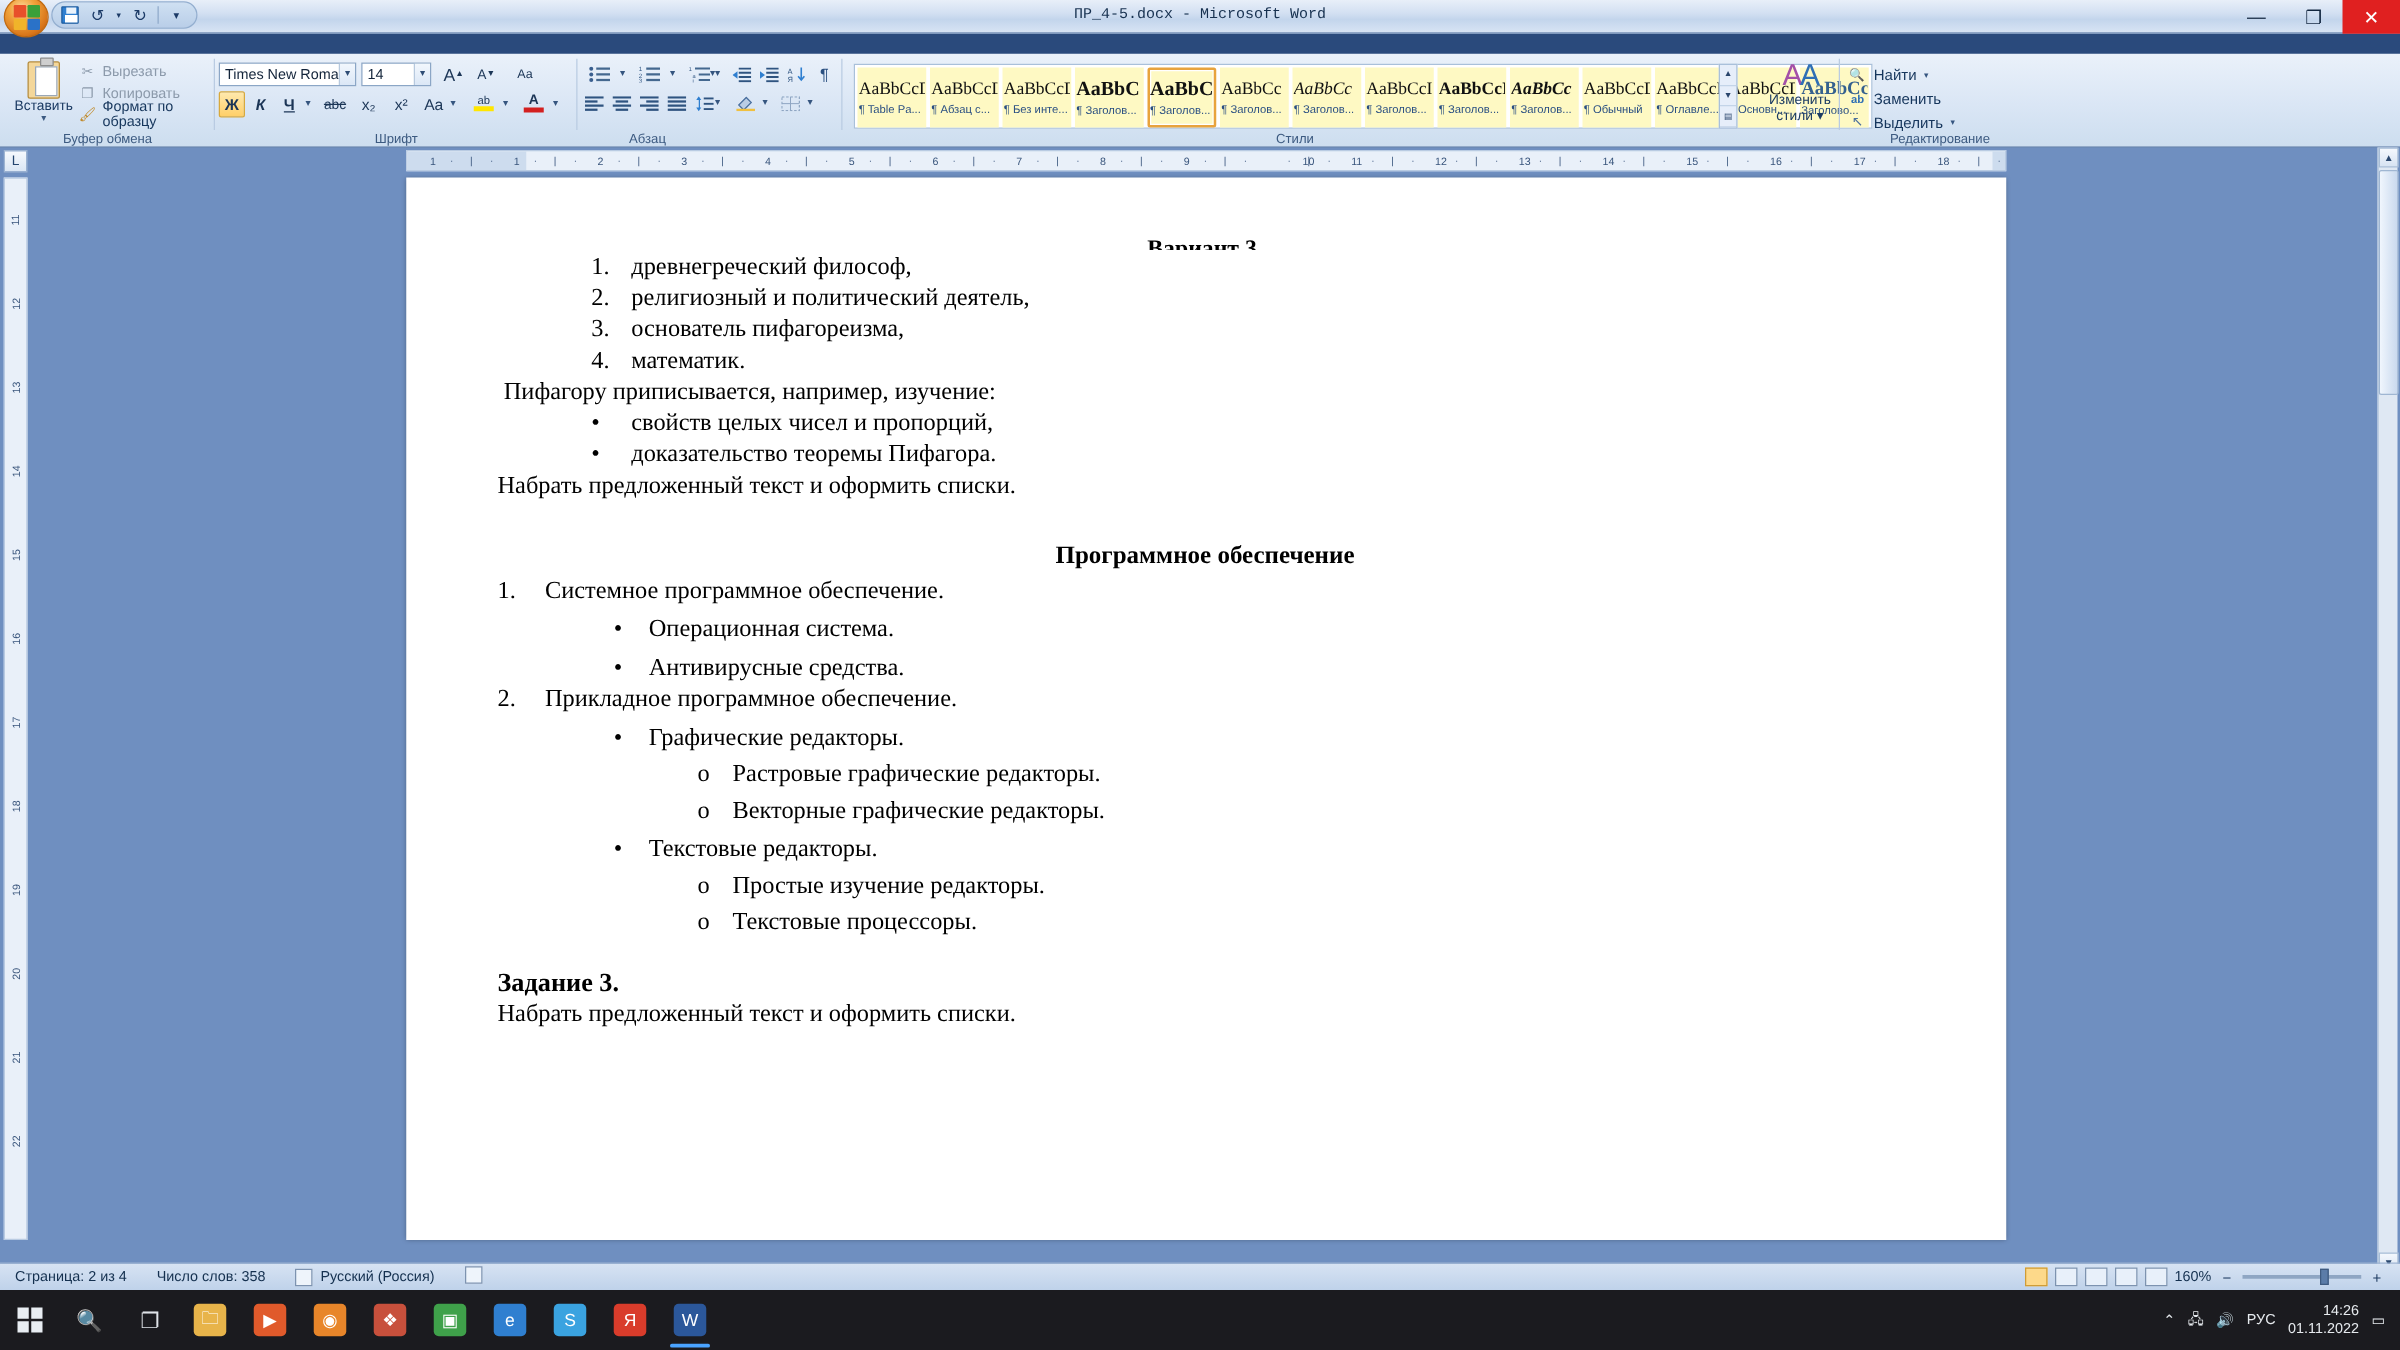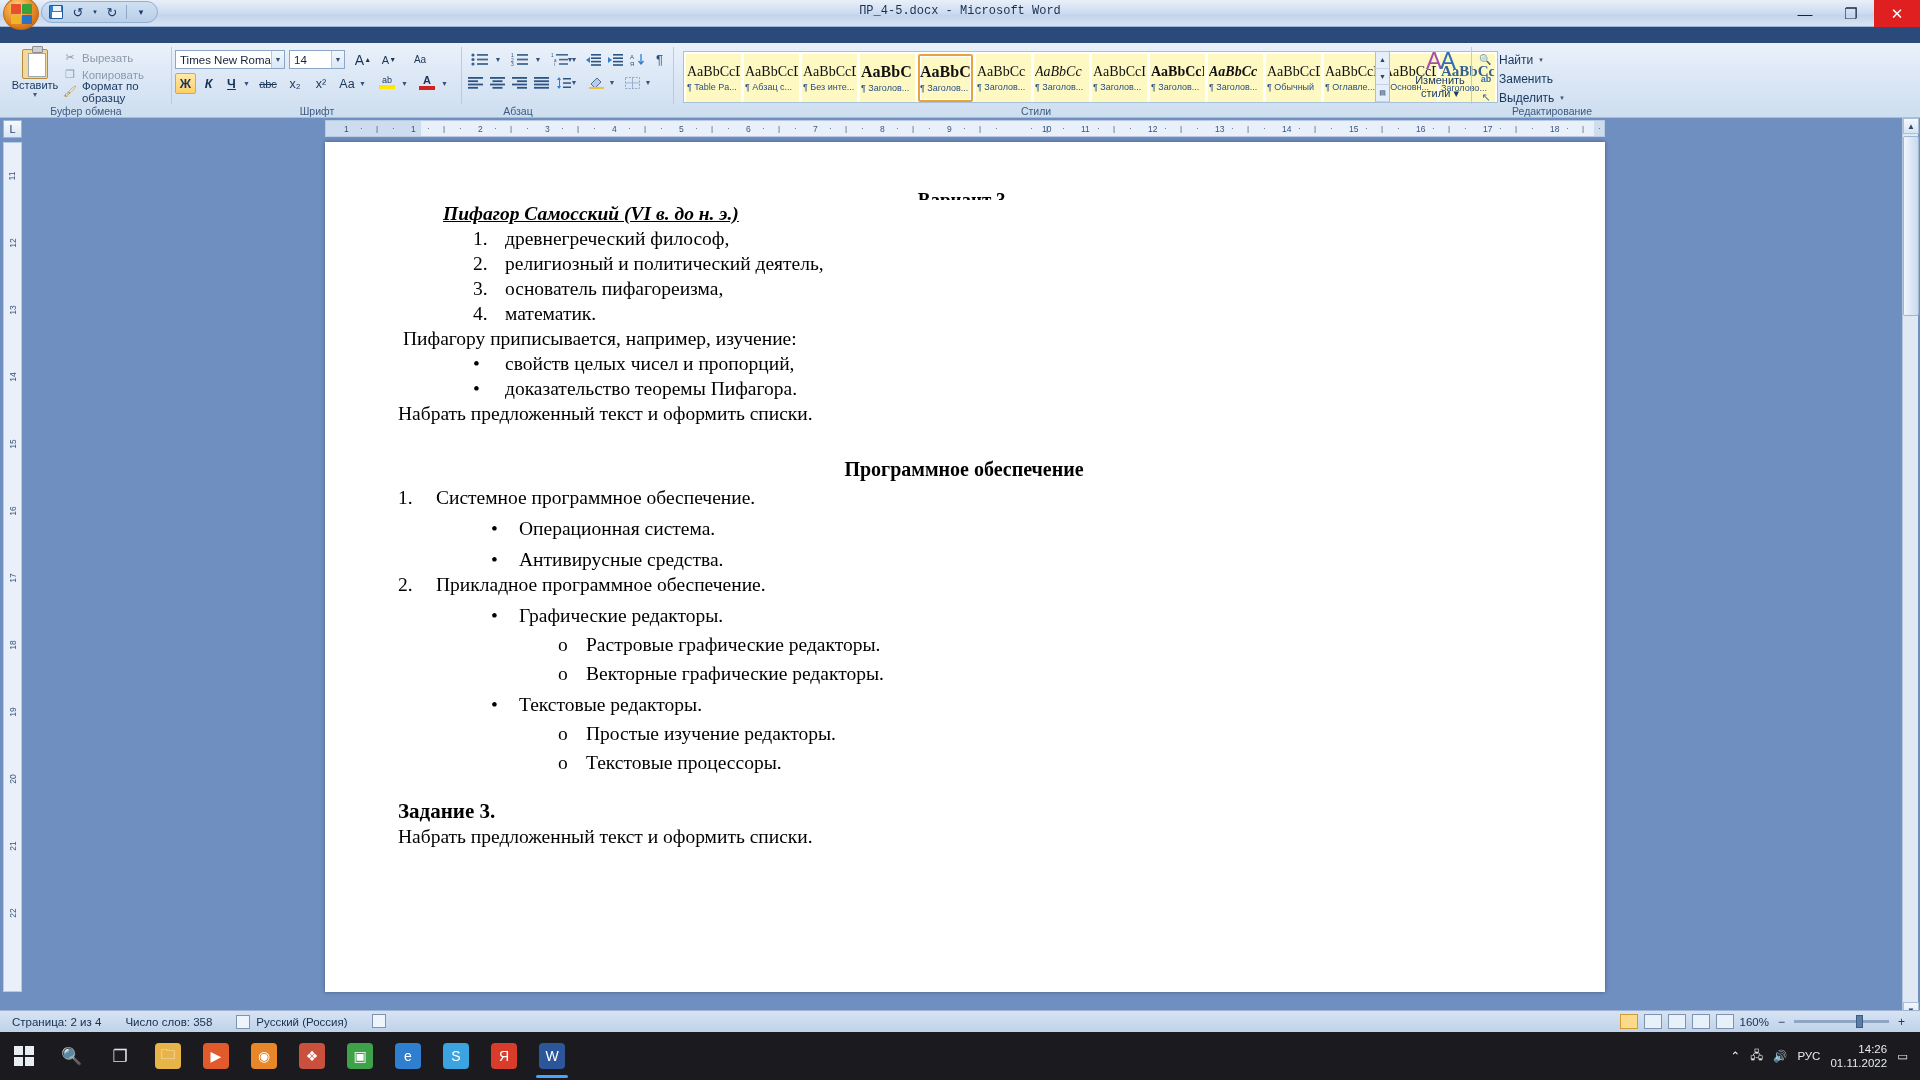--- a/index.html
+++ b/index.html
@@ -752,21 +752,20 @@
         <div class="vtk" style="top: 564px; transform: rotate(-90deg);">19</div>
         <div class="vtk" style="top: 631px; transform: rotate(-90deg);">20</div>
         <div class="vtk" style="top: 698px; transform: rotate(-90deg);">21</div>
         <div class="vtk" style="top: 765px; transform: rotate(-90deg);">22</div>
       </div>
 
     <div class="page">
       <div class="doc">
         <div class="cut-title">Вариант 3.</div>
 
-        <div class="p-italic-ul">Пифагор Самосский (VI в. до н. э.)</div>
 
         <ol class="numlist" id="pythagoras-list">
             <li>
               <span class="num">1.</span>
               <span>древнегреческий философ,</span>
             </li>
             <li>
               <span class="num">2.</span>
               <span>религиозный и политический деятель,</span>
             </li>

